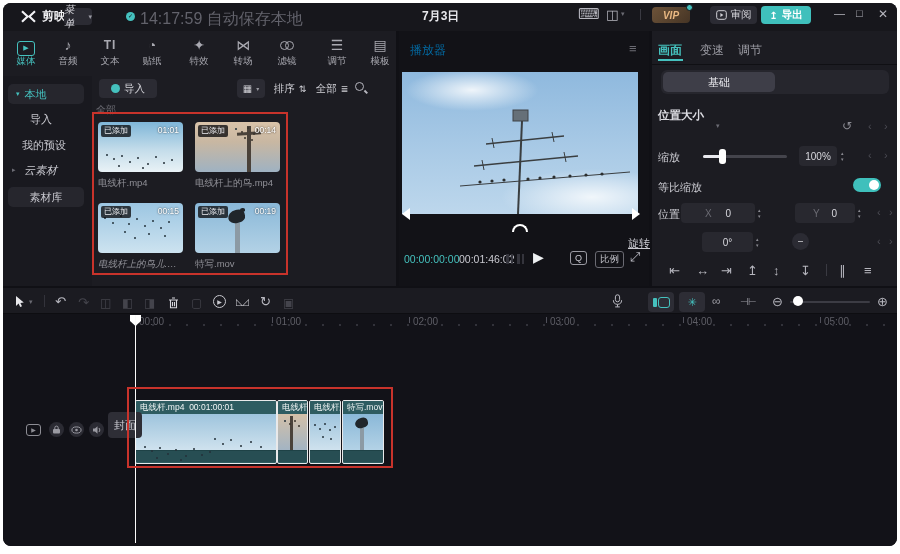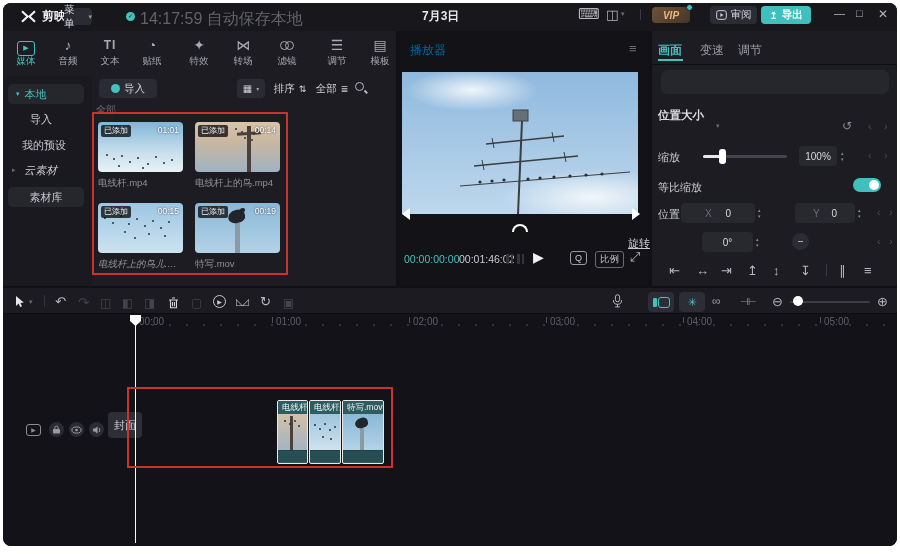--- a/index.html
+++ b/index.html
@@ -56,21 +56,21 @@
 <div class="a win"></div>
 <div class="a" style="left:0;top:0;width:900px;height:554px;">
 
   <div class="a" style="left:3px;top:3px;width:894px;height:28px;background:#17171c;border-radius:8px 8px 0 0;"></div>
   <span class="a" style="left:20px;top:9px;">
     <svg width="17" height="13" viewBox="0 0 17 13">
         <path d="M2 1.2 L7.6 6.5 L2 11.8 M15 1.2 L9.4 6.5 L15 11.8" stroke="#f2f2f5" stroke-width="2.1" fill="none"></path>
       </svg>
   </span>
   <span class="a" style="left:42px;top:8px;color:#f0f0f3;font-size:12px;font-weight:bold;">剪映</span>
-  <div class="a btn" style="left:64px;top:8px;width:28px;height:17px;">
+  <div class="a btn" style="left:64px;top:8px;width:28px;height:17px;font-style:italic;">
     <span>菜单</span>
       <span style="font-size:7px;color:#9a9aa2;">▾</span>
   </div>
   <span class="a" style="left:126px;top:12px;width:9px;height:9px;border-radius:50%;background:#45c1be;color:#10131a;font-size:6px;text-align:center;line-height:9px;">✓</span>
   <span class="a" style="left:140px;top:9px;font-size:16px;color:#62626b;">14:17:59 自动保存本地</span>
   <span class="a" style="left:422px;top:8px;font-size:12px;font-weight:bold;color:#e8e8ec;">7月3日</span>
   <span class="a ic" style="left:578px;top:6px;font-size:15px;">⌨</span>
   <span class="a ic" style="left:606px;top:8px;">◫</span>
   <span class="a dim" style="left:621px;top:10px;font-size:7px;">▾</span>
   <div class="a" style="left:640px;top:9px;width:1px;height:11px;background:#3a3a42;"></div>
@@ -240,20 +240,23 @@
   <span class="a ic" style="left:630px;top:250px;">⤢</span>
 
   <div class="a panel" style="left:652px;top:31px;width:245px;height:255px;"></div>
   <span class="a teal" style="left:658px;top:42px;font-size:12px;font-weight:bold;">画面</span>
   <div class="a" style="left:658px;top:59px;width:25px;height:2px;background:#45c1be;"></div>
   <span class="a" style="left:700px;top:42px;font-size:12px;color:#9b9ba3;">变速</span>
   <span class="a" style="left:738px;top:42px;font-size:12px;color:#9b9ba3;">调节</span>
   <div class="a" style="left:652px;top:64px;width:245px;height:1px;background:#101014;"></div>
 
   <div class="a" style="left:661px;top:70px;width:228px;height:24px;background:#26262d;border-radius:6px;"></div>
+  <div class="a" style="left:663px;top:72px;width:112px;height:20px;background:#3e3e48;border-radius:5px;color:#e9e9ee;font-size:11px;display:flex;align-items:center;justify-content:center;">
+    <span>基础</span>
+  </div>
 
   <span class="a" style="left:658px;top:108px;font-size:11.5px;font-weight:bold;color:#dcdce2;">位置大小</span>
   <span class="a dim" style="left:716px;top:122px;font-size:7px;">▾</span>
   <span class="a" style="left:842px;top:119px;color:#8a8a92;font-size:12px;">↺</span>
   <span class="a chev" style="left:868px;top:120px;">‹</span>
   <span class="a chev" style="left:884px;top:120px;">›</span>
 
   <span class="a t" style="left:658px;top:150px;">缩放</span>
   <div class="a" style="left:703px;top:155px;width:84px;height:3px;background:#44444c;border-radius:2px;"></div>
   <div class="a" style="left:703px;top:155px;width:19px;height:3px;background:#e9e9ee;border-radius:2px;"></div>
@@ -393,20 +396,30 @@
     <svg width="10" height="10" viewBox="0 0 10 10">
         <path d="M1 3.5v3h2l2.5 2.2V1.3L3 3.5z" fill="#9a9aa2"></path>
         <path d="M7 3a3 3 0 0 1 0 4" stroke="#9a9aa2" fill="none"></path>
       </svg>
   </div>
 
   <div class="a" style="left:108px;top:412px;width:34px;height:26px;background:#2e2e36;border-radius:4px;color:#cfcfd6;font-size:11px;display:flex;align-items:center;justify-content:center;z-index:3;">
     <span>封面</span>
   </div>
 
+  <div class="clip c1" style="left:135px;width:140px;">
+    <div class="hd">
+      <span>电线杆.mp4</span>&nbsp;&nbsp;<span>00:01:00:01</span>
+    </div>
+    <div class="bd">
+        <i class="spk"></i>
+      <i class="spk" style="left:78px;top:24px;box-shadow:8px 5px 0 #243139,16px 1px 0 #243139,26px 7px 0 #243139,36px 3px 0 #243139,46px 8px 0 #243139;"></i>
+    </div>
+    <div class="ft"></div>
+  </div>
   <div class="clip" style="left:277px;width:29px;">
     <div class="hd"><span>电线杆</span></div>
     <div class="bd" style="background:linear-gradient(180deg,#d3c0a8,#a3b4c3);">
       <i class="pole" style="left:12px;top:2px;width:3px;height:34px;"></i>
       <i class="spk" style="left:6px;top:6px;box-shadow:5px 3px 0 #3a342c,10px 0 0 #3a342c,14px 5px 0 #3a342c;"></i>
     </div>
     <div class="ft"></div>
   </div>
   <div class="clip" style="left:309px;width:30px;">
     <div class="hd"><span>电线杆上</span></div>

